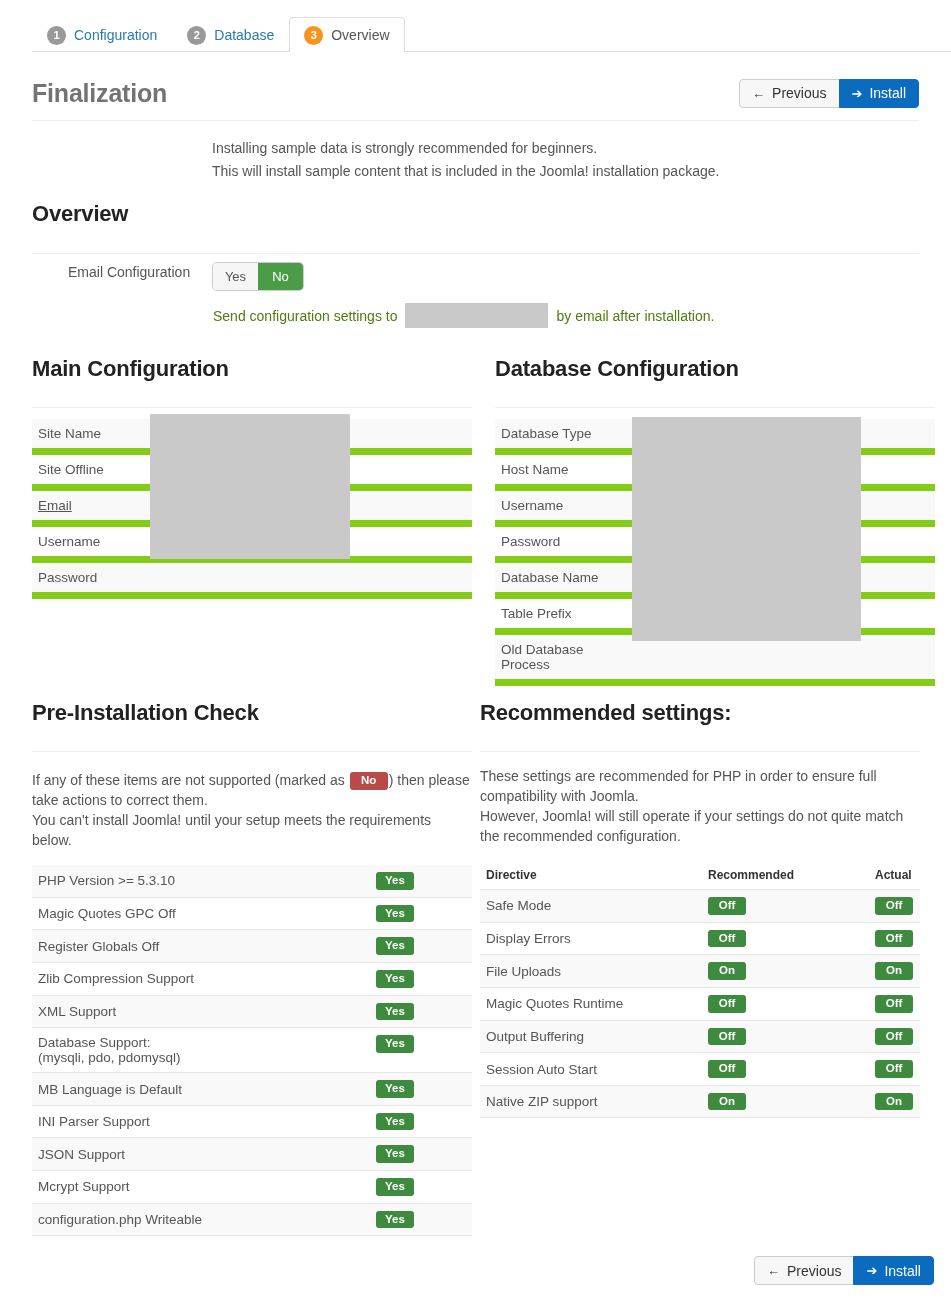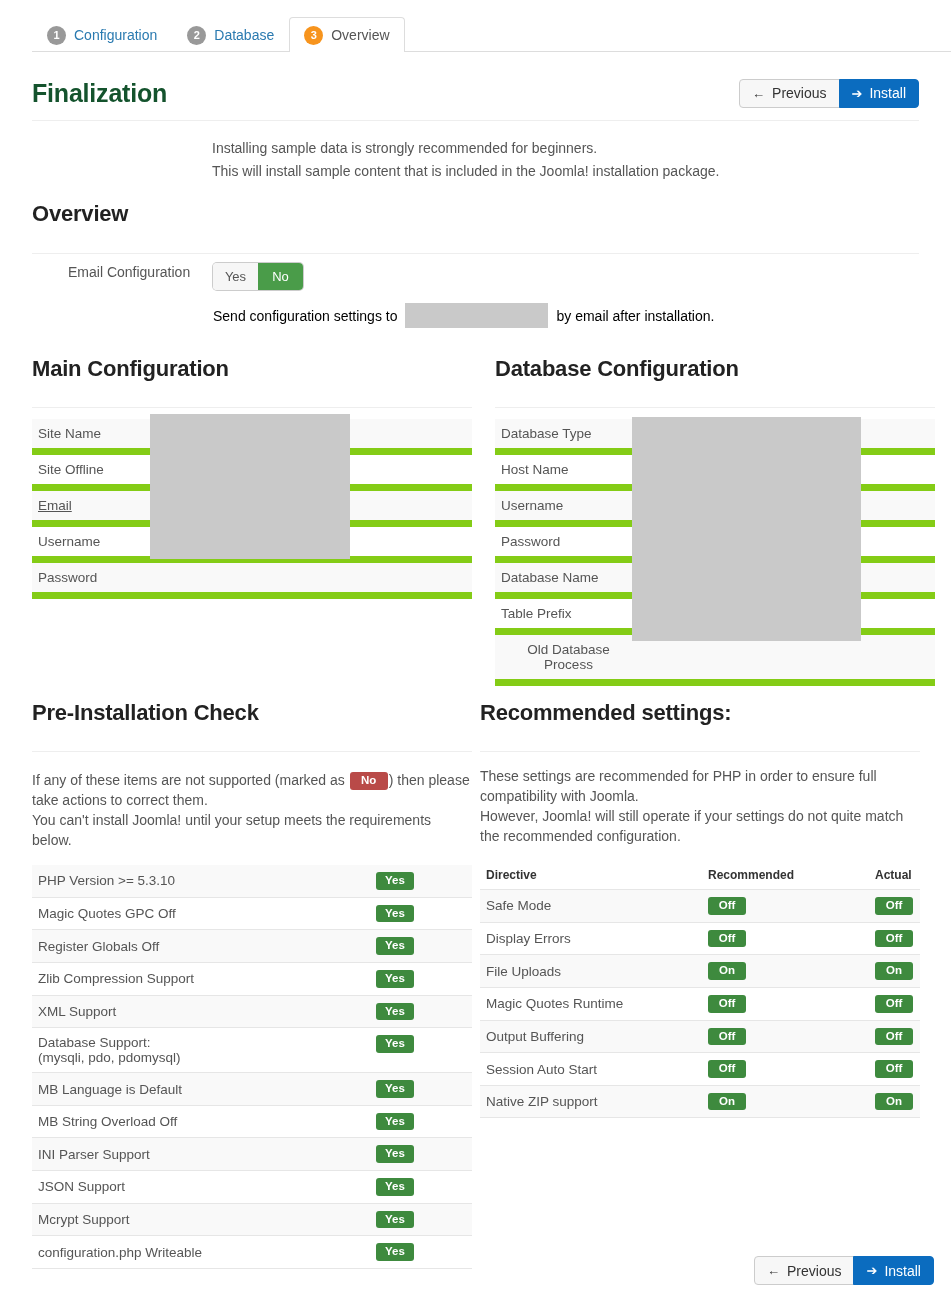--- a/index.html
+++ b/index.html
@@ -76,21 +76,21 @@
   }
   .tab.active .badge-num {
     background: #f7941d;
   }
   .tab .tab-label { line-height: 1; }
 
   
   .h1 {
     font-size: 25px;
     font-weight: bold;
-    color: #14532d;
+    color: #737373;
     letter-spacing: -0.2px;
     margin: 0;
     line-height: 1;
   }
   .h2 {
     font-size: 22px;
     font-weight: bold;
     color: #222222;
     letter-spacing: -0.2px;
     margin: 0;
@@ -170,21 +170,21 @@
   .yesno .opt.on {
     background: #4a9c49;
     color: #ffffff;
   }
   .send-line {
     position: absolute;
     left: 213px; top: 303px;
     display: flex;
     align-items: center;
     font-size: 14px;
-    color: #000000;
+    color: #4d7c0f;
   }
   .redacted {
     background: #c9c9c9;
     display: inline-block;
   }
   .send-line .redacted {
     width: 143px;
     height: 25px;
     margin: 0 8px;
   }
@@ -370,21 +370,21 @@
         </tr>
         <tr>
           <td class="col-key" style="width: 135px;">Database Name</td>
           <td>&nbsp;</td>
         </tr>
         <tr>
           <td class="col-key" style="width: 135px;">Table Prefix</td>
           <td>&nbsp;</td>
         </tr>
         <tr>
-          <td class="col-key" style="width: 135px; text-align: center;">Old Database Process</td>
+          <td class="col-key" style="width: 135px;">Old Database Process</td>
           <td>&nbsp;</td>
         </tr>
       </tbody>
   </table>
 </div>
 <div class="cover" style="left:632px; top:417px; width:229px; height:224px;"></div>
 
 <div class="panel" style="left:32px; top:702px; width:440px;">
   <h2 class="h2">Pre-Installation Check</h2>
   <div class="hr" style="margin-top:27px;"></div>
@@ -416,24 +416,20 @@
           <td style="white-space: pre-line;">XML Support</td>
           <td style="width: 90px; vertical-align: top;"><span class="lbl lbl-yes">Yes</span></td>
         </tr>
         <tr>
           <td style="white-space: pre-line;">Database Support:
 (mysqli, pdo, pdomysql)</td>
           <td style="width: 90px; vertical-align: top;"><span class="lbl lbl-yes">Yes</span></td>
         </tr>
         <tr>
           <td style="white-space: pre-line;">MB Language is Default</td>
-          <td style="width: 90px; vertical-align: top;"><span class="lbl lbl-yes">Yes</span></td>
-        </tr>
-        <tr>
-          <td style="white-space: pre-line;">MB String Overload Off</td>
           <td style="width: 90px; vertical-align: top;"><span class="lbl lbl-yes">Yes</span></td>
         </tr>
         <tr>
           <td style="white-space: pre-line;">INI Parser Support</td>
           <td style="width: 90px; vertical-align: top;"><span class="lbl lbl-yes">Yes</span></td>
         </tr>
         <tr>
           <td style="white-space: pre-line;">JSON Support</td>
           <td style="width: 90px; vertical-align: top;"><span class="lbl lbl-yes">Yes</span></td>
         </tr>

